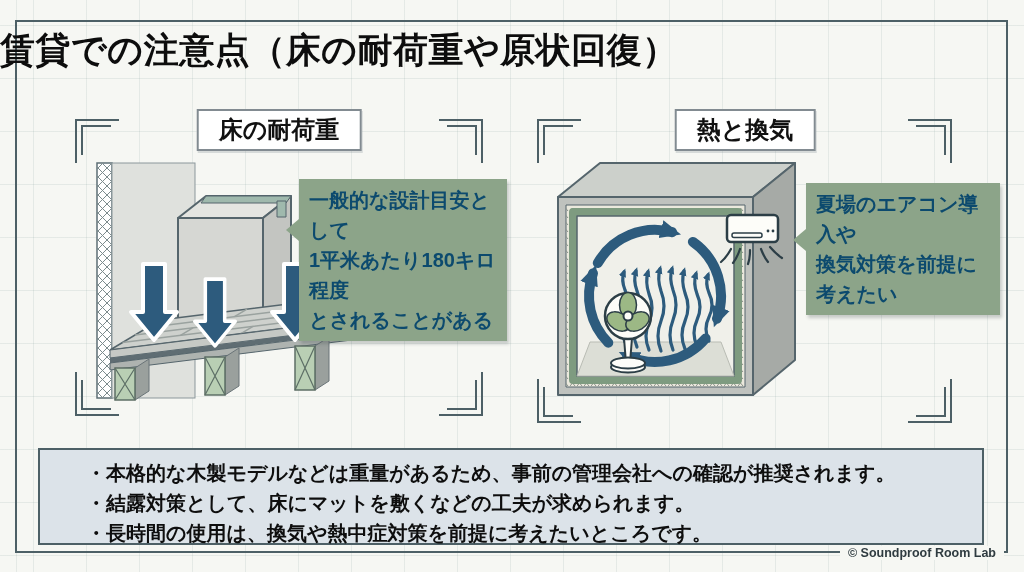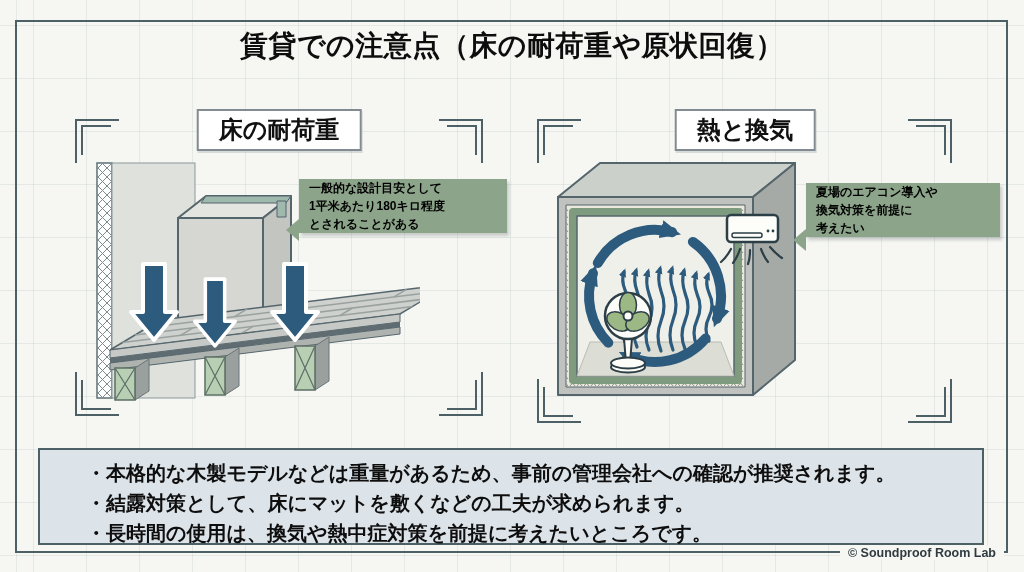--- a/index.html
+++ b/index.html
@@ -11,44 +11,44 @@
     background-image:
       repeating-linear-gradient(to right, rgba(110,140,135,0.13) 0 1px, transparent 1px 53px),
       repeating-linear-gradient(to bottom, rgba(110,140,135,0.13) 0 1px, transparent 1px 53px);
     background-position:33px 25px;
   }
   .frame {
     position:absolute; left:15px; top:20px; width:993px; height:533px;
     border:2px solid #4d6066; z-index:0;
   }
   .page-title {
-    position:absolute; left:0; top:27px; width:100%; text-align:center;
-    font-size:28px; font-weight:bold; color:#0d0d0d; letter-spacing:0.5px; z-index:2;
+    position:absolute; left:0; top:27px; width:100%; 
+    font-size:35px; font-weight:bold; color:#0d0d0d; letter-spacing:0.5px; z-index:2;
   }
   .section-label {
     position:absolute; top:109px; transform:translateX(-50%);
     background:#ffffff; border:2px solid #828b91; padding:3px 20px;
     font-size:24px; font-weight:bold; color:#111; white-space:nowrap; z-index:3;
     box-shadow:1px 2px 0 rgba(120,130,140,0.25);
   }
   .label-left { left:279px; }
   .label-right { left:745px; }
   
   .bracket { position:absolute; width:44px; height:44px; z-index:1; }
   .bracket::before { content:''; position:absolute; left:0; top:0; width:42px; height:42px;
     border-left:2px solid #4d6066; border-top:2px solid #4d6066; }
   .bracket::after { content:''; position:absolute; left:6px; top:6px; width:28px; height:28px;
     border-left:2px solid #4d6066; border-top:2px solid #4d6066; }
   .br-tr { transform:scaleX(-1); }
   .br-bl { transform:scaleY(-1); }
   .br-br { transform:scale(-1,-1); }
   .illu { position:absolute; z-index:2; }
   .callout {
-    position:absolute; background:#8ca489; color:#000000; z-index:3;
-    font-weight:bold; font-size:12px; line-height:1.5; padding:0 10px;
+    position:absolute; background:#8ca489; color:#0c4a6e; z-index:3;
+    font-weight:bold; font-size:20px; line-height:1.5; padding:6px 10px;
     box-shadow:2px 3px 3px rgba(60,70,70,0.25);
   }
   .callout::before {
     content:''; position:absolute; left:-13px; width:0; height:0;
     border-top:11px solid transparent; border-bottom:11px solid transparent;
     border-right:13px solid #8ca489;
   }
   .callout-left  { left:299px; top:179px; width:208px; }
   .callout-left::before { top:40px; }
   .callout-right { left:806px; top:183px; width:194px; }

